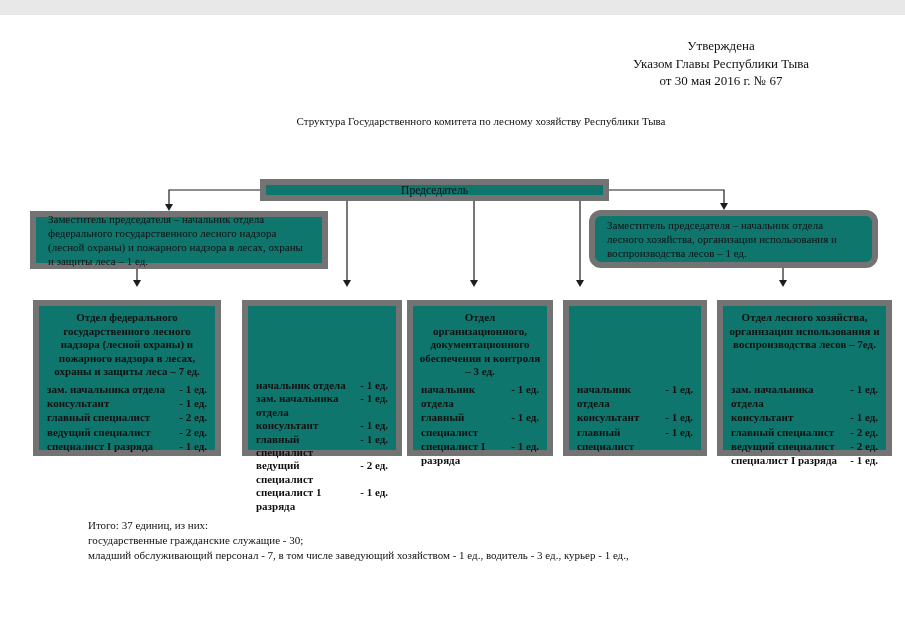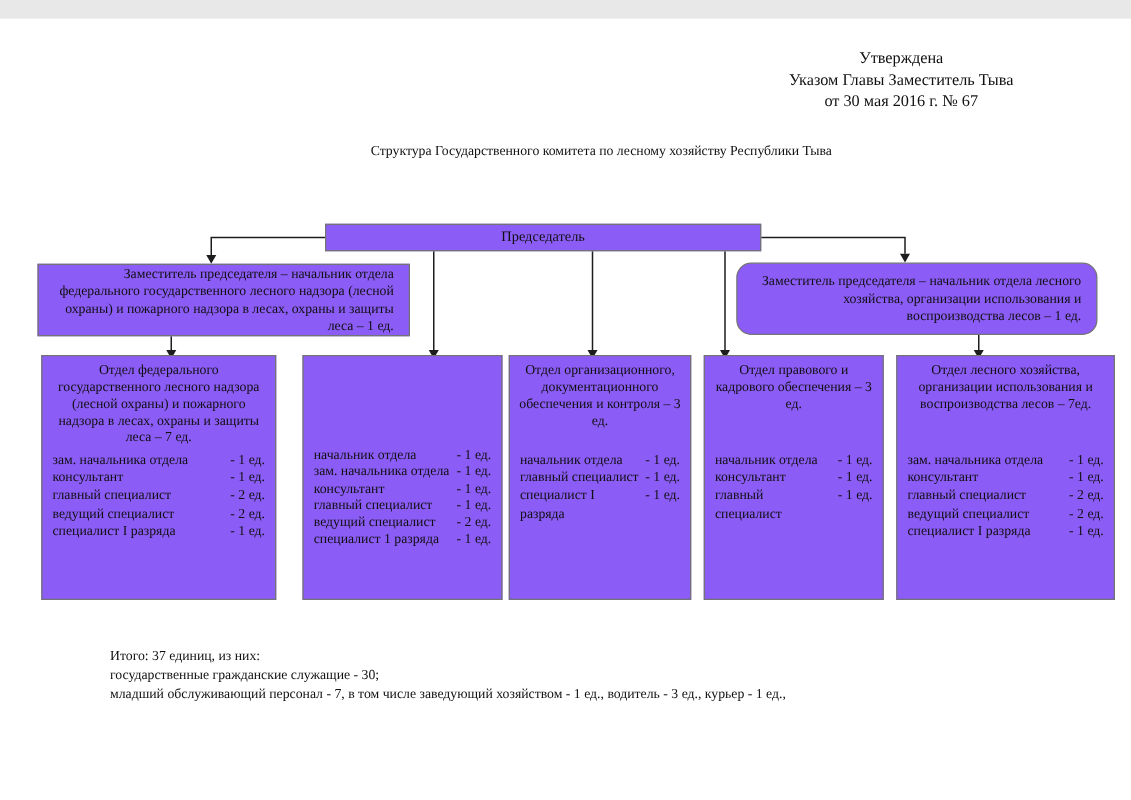--- a/index.html
+++ b/index.html
@@ -5,28 +5,28 @@
   html,body { margin:0; padding:0; background:#e8e8e8; }
   .page {
     position:relative; width:905px; height:640px; background:#ffffff;
     font-family:"Liberation Serif","DejaVu Serif",serif; color:#101010;
     margin:15px auto; overflow:hidden;
   }
   .approval { position:absolute; left:571px; top:22px; width:300px;
     text-align:center; font-size:13px; line-height:17.5px; }
   .doc-title { position:absolute; left:57px; right:0; top:100px;
     text-align:center; font-size:11px; }
-  .box { position:absolute; border:1px solid #737373; background:#8b5cf6; box-sizing:border-box; }
+  .box { position:absolute; border:6px solid #737373; background:#0f766e; box-sizing:border-box; }
   .chairman { left:260px; top:164px; width:349px; height:22px;
     display:flex; align-items:center; justify-content:center; font-size:11.5px; }
   .deputy { display:flex; align-items:center; justify-content:center;
-    text-align:right; font-size:11px; line-height:14px; padding:2px 12px; }
+    text-align:left; font-size:11px; line-height:14px; padding:2px 12px; }
   .deputy-left  { left:30px;  top:196px; width:298px; height:58px; }
   .deputy-right { left:589px; top:195px; width:289px; height:58px;border-radius:12px; }
-  .dept { top:269px; height:196px; }
+  .dept { top:285px; height:156px;font-weight:bold; }
   .dept-0 { left:33px;  width:188px; }
   .dept-1 { left:242px; width:160px; }
   .dept-2 { left:407px; width:146px; }
   .dept-3 { left:563px; width:144px; }
   .dept-4 { left:717px; width:175px; }
   .dept-title { text-align:center; font-size:11px; line-height:13.5px; padding:5px 6px 0; }
   .staff { position:absolute; top:76px; left:8px; right:8px;
     font-size:11px; line-height:14.2px; }
   .staff.rows-6 { top:73px; line-height:13.4px; }
   .staff-row { display:flex; justify-content:space-between; }
@@ -35,21 +35,21 @@
   .summary { position:absolute; left:88px; top:503px; width:730px;
     font-size:11px; line-height:15px; }
 </style>
 </head>
 <body>
 
 <div class="page">
 
   <div class="approval">
     <div>Утверждена</div>
-    <div>Указом Главы Заместитель Тыва</div>
+    <div>Указом Главы Республики Тыва</div>
     <div>от 30 мая 2016 г. № 67</div>
   </div>
 
   <div class="doc-title">Структура Государственного комитета по  лесному хозяйству Республики Тыва</div>
 
   <svg class="connectors" viewBox="0 0 905 640" xmlns="http://www.w3.org/2000/svg">
     <g stroke="#1d1d1d" stroke-width="1.2" fill="none">
       <path d="M260,175 H169 V189"></path>
       <path d="M609,175 H724 V188"></path>
       <path d="M347,186 V265"></path>
@@ -148,21 +148,20 @@
         <span class="count">- 1 ед.</span>
       </div>
       <div class="staff-row">
         <span>специалист I разряда</span>
         <span class="count">- 1 ед.</span>
       </div>
     </div>
   </div>
 
   <div class="box dept dept-3">
-    <div class="dept-title">Отдел правового и кадрового обеспечения – 3 ед.</div>
     <div class="staff">
       <div class="staff-row">
         <span>начальник отдела</span>
         <span class="count">- 1 ед.</span>
       </div>
       <div class="staff-row">
         <span>консультант</span>
         <span class="count">- 1 ед.</span>
       </div>
       <div class="staff-row">

